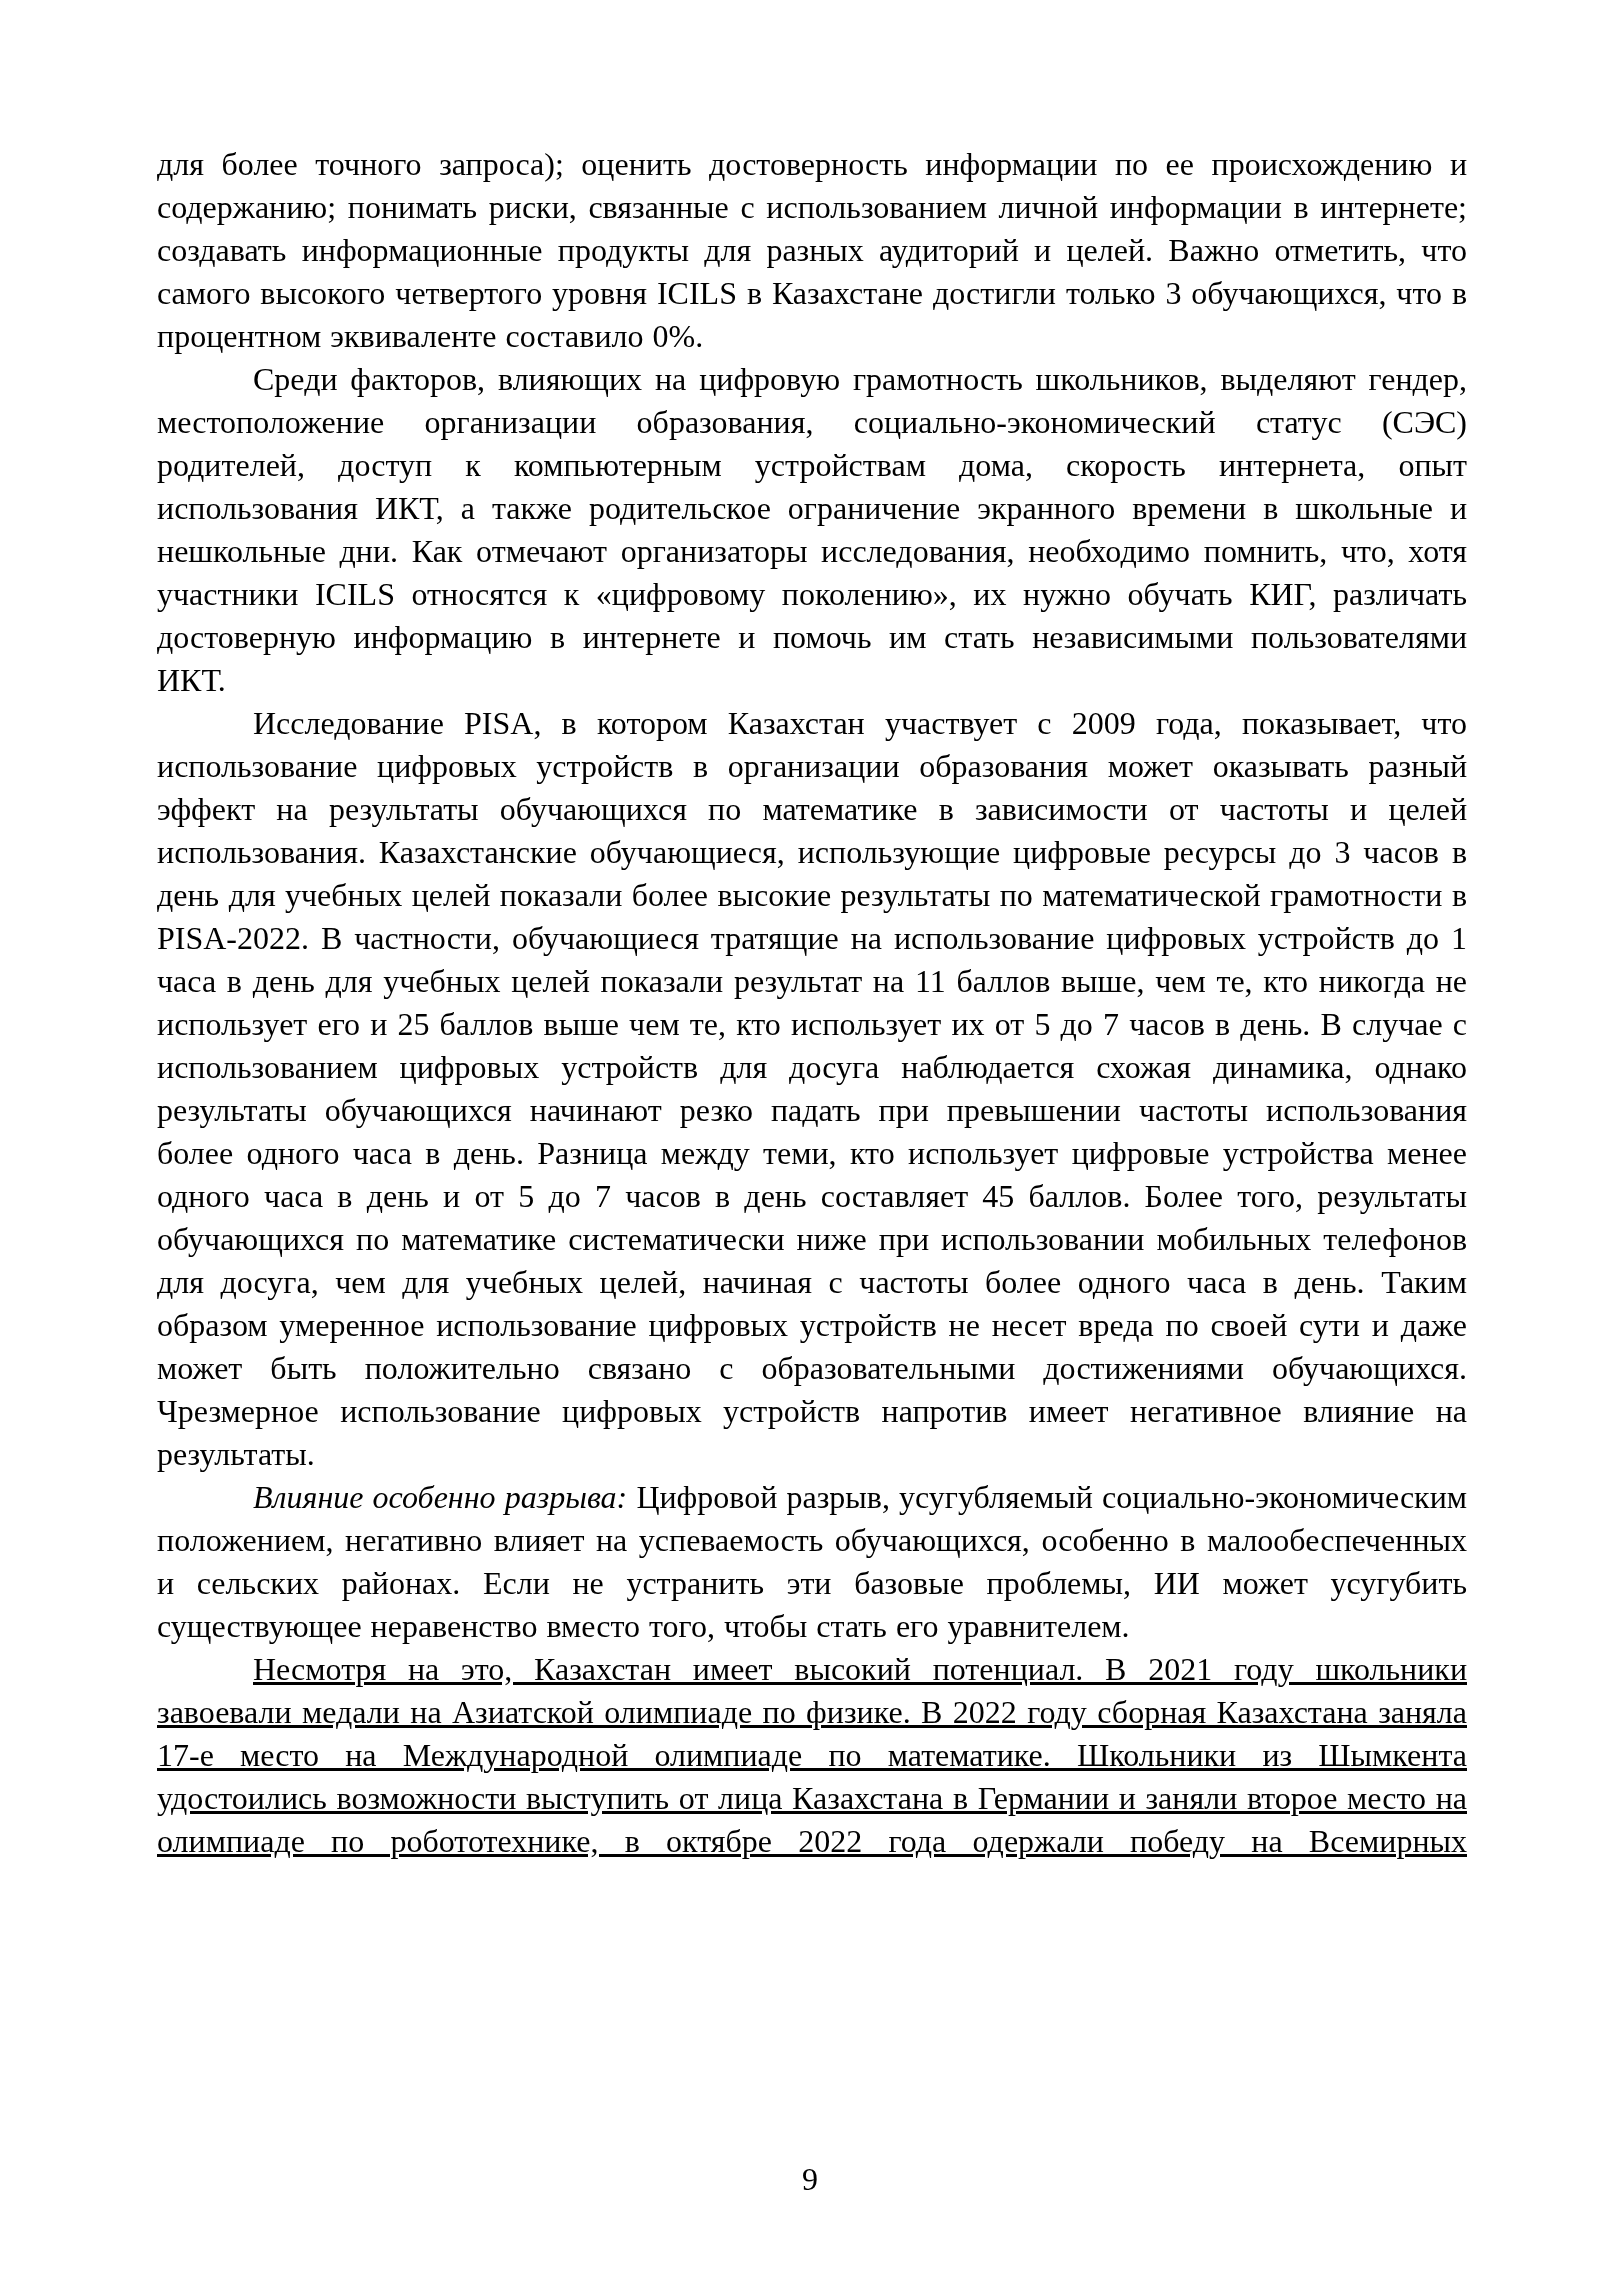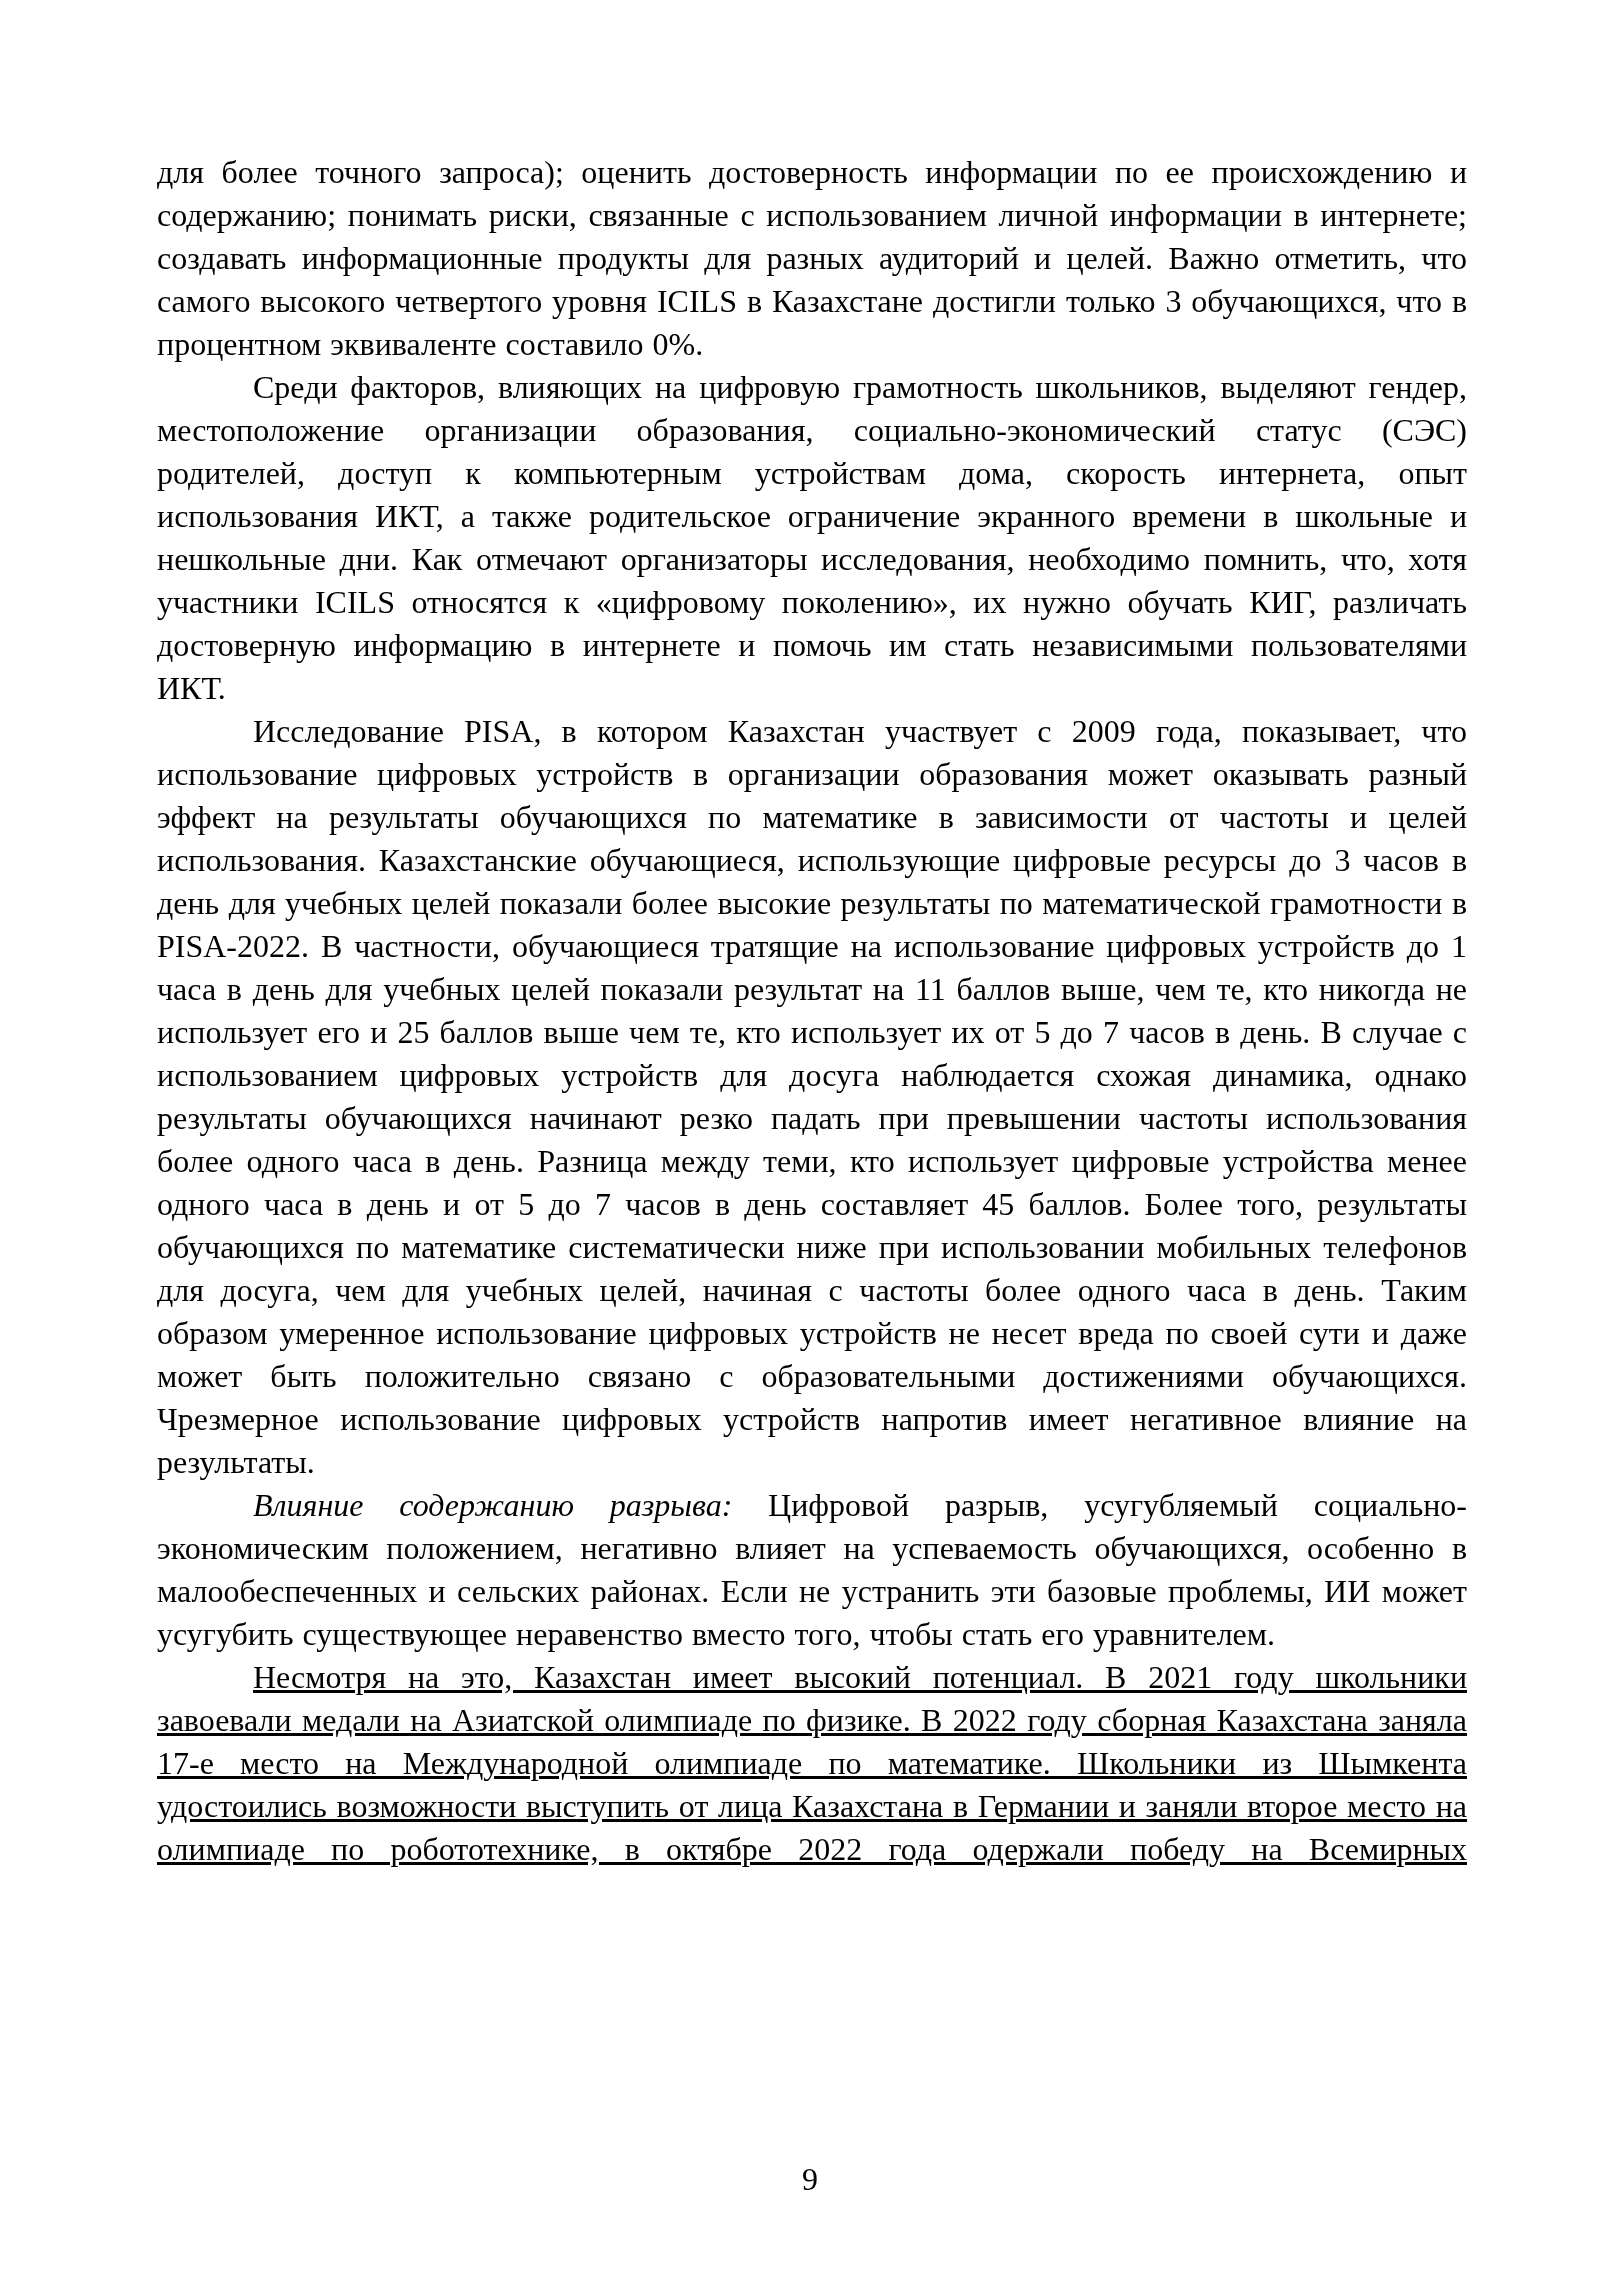--- a/index.html
+++ b/index.html
@@ -19,21 +19,21 @@
     position: absolute;
     left: 0;
     top: 0;
     width: 1620px;
     height: 2293px;
     background: #ffffff;
   }
   .text-block {
     position: absolute;
     left: 157px;
-    top: 151px;
+    top: 143px;
     width: 1310px;
   }
   .para {
     margin: 0;
     padding: 0;
     font-size: 32px;
     line-height: 43px;
     text-align: justify;
     word-spacing: 1px;
   }
@@ -59,18 +59,18 @@
   }
 </style>
 </head>
 <body>
 
 <div class="page">
   <main class="text-block">
       <p class="para">для более точного запроса); оценить достоверность информации по ее происхождению и содержанию; понимать риски, связанные с использованием личной информации в интернете; создавать информационные продукты для разных аудиторий и целей. Важно отметить, что самого высокого четвертого уровня ICILS в Казахстане достигли только 3 обучающихся, что в процентном эквиваленте составило 0%.</p>
       <p class="para indent">Среди факторов, влияющих на цифровую грамотность школьников, выделяют гендер, местоположение организации образования, социально-экономический статус (СЭС) родителей, доступ к компьютерным устройствам дома, скорость интернета, опыт использования ИКТ, а также родительское ограничение экранного времени в школьные и нешкольные дни. Как отмечают организаторы исследования, необходимо помнить, что, хотя участники ICILS относятся к «цифровому поколению», их нужно обучать КИГ, различать достоверную информацию в интернете и помочь им стать независимыми пользователями ИКТ.</p>
       <p class="para indent">Исследование PISA, в котором Казахстан участвует с 2009 года, показывает, что использование цифровых устройств в организации образования может оказывать разный эффект на результаты обучающихся по математике в зависимости от частоты и целей использования. Казахстанские обучающиеся, использующие цифровые ресурсы до 3 часов в день для учебных целей показали более высокие результаты по математической грамотности в PISA-2022. В частности, обучающиеся тратящие на использование цифровых устройств до 1 часа в день для учебных целей показали результат на 11 баллов выше, чем те, кто никогда не использует его и 25 баллов выше чем те, кто использует их от 5 до 7 часов в день. В случае с использованием цифровых устройств для досуга наблюдается схожая динамика, однако результаты обучающихся начинают резко падать при превышении частоты использования более одного часа в день. Разница между теми, кто использует цифровые устройства менее одного часа в день и от 5 до 7 часов в день составляет 45 баллов. Более того, результаты обучающихся по математике систематически ниже при использовании мобильных телефонов для досуга, чем для учебных целей, начиная с частоты более одного часа в день. Таким образом умеренное использование цифровых устройств не несет вреда по своей сути и даже может быть положительно связано с образовательными достижениями обучающихся. Чрезмерное использование цифровых устройств напротив имеет негативное влияние на результаты.</p>
-      <p class="para indent"><em>Влияние содержанию разрыва:</em> Цифровой разрыв, усугубляемый социально-экономическим положением, негативно влияет на успеваемость обучающихся, особенно в малообеспеченных и сельских районах. Если не устранить эти базовые проблемы, ИИ может усугубить существующее неравенство вместо того, чтобы стать его уравнителем.</p>
+      <p class="para indent"><em>Влияние особенно разрыва:</em> Цифровой разрыв, усугубляемый социально-экономическим положением, негативно влияет на успеваемость обучающихся, особенно в малообеспеченных и сельских районах. Если не устранить эти базовые проблемы, ИИ может усугубить существующее неравенство вместо того, чтобы стать его уравнителем.</p>
       <p class="para indent justify-last">Несмотря на это, Казахстан имеет высокий потенциал. В 2021 году школьники завоевали медали на Азиатской олимпиаде по физике. В 2022 году сборная Казахстана заняла 17-е место на Международной олимпиаде по математике. Школьники из Шымкента удостоились возможности выступить от лица Казахстана в Германии и заняли второе место на олимпиаде по робототехнике, в октябре 2022 года одержали победу на Всемирных</p>
     </main>
   <div class="page-number">9</div>
 </div>
 
 
 </body></html>

